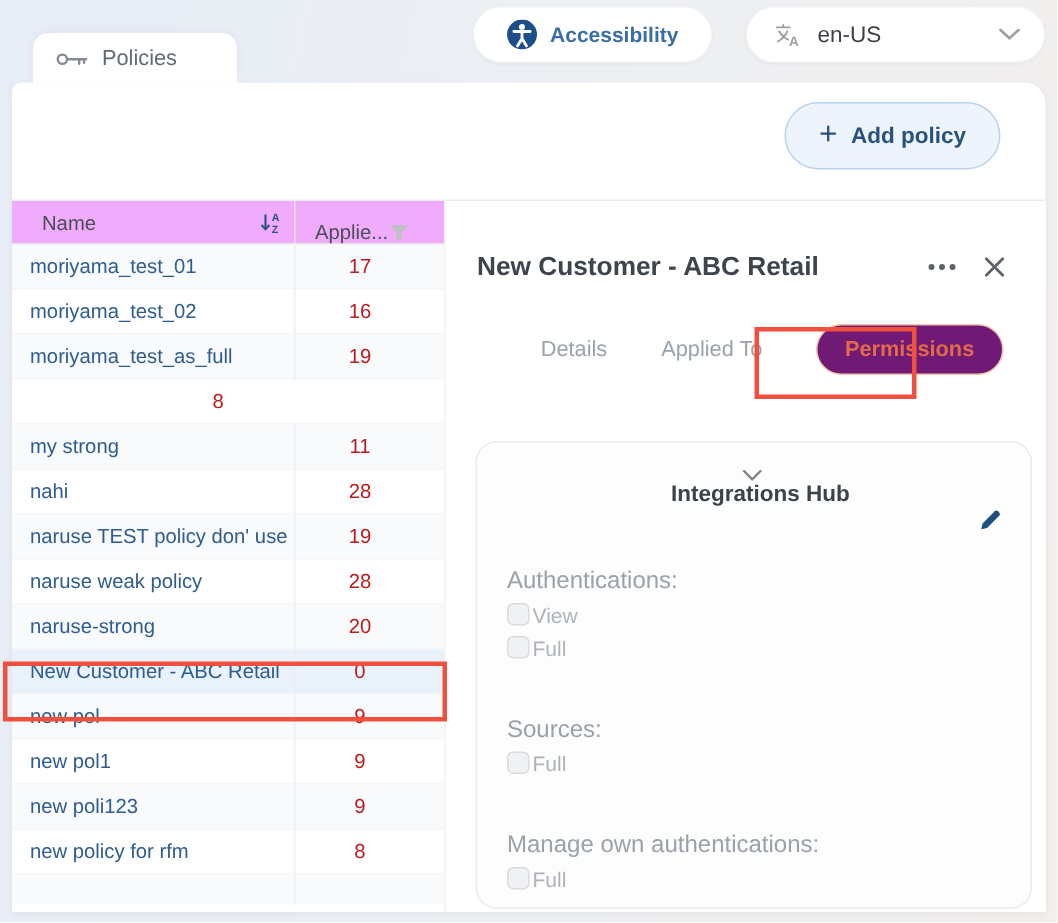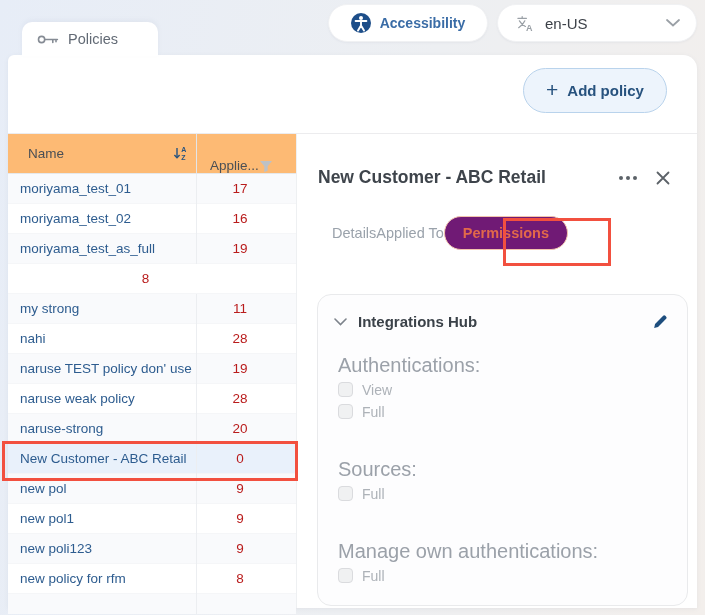--- a/index.html
+++ b/index.html
@@ -11,21 +11,21 @@
   }
 
   
   .pill-btn {
     position: absolute; top: 4px; height: 38px; background: #fff;
     border: 1px solid #f0f1f3; border-radius: 19px;
     display: flex; align-items: center;
     box-shadow: 0 1px 2px rgba(120,130,150,.08);
     cursor: pointer; font-size: 14px;
   }
-  .btn-accessibility { left: 328px; width: 160px; justify-content: center; gap: 9px; color: #3a6ca6; font-weight: 600;}
+  .btn-accessibility { left: 315px; width: 160px; justify-content: center; gap: 9px; color: #3a6ca6; font-weight: 600;}
   .btn-lang { left: 497px; width: 200px; padding: 0 16px 0 18px; gap: 10px; color: #3c4148; font-size: 15px; }
   .btn-lang .chev { margin-left: auto; }
 
   
   .policies-tab {
     position: absolute; left: 22px; top: 22px; width: 136px; height: 34px;
     background: #fff; border-radius: 10px 10px 0 0;
     display: flex; align-items: center; padding-left: 15px; gap: 9px;
     color: #626a75; font-size: 14.5px; cursor: pointer; z-index: 2;
     box-shadow: 0 -2px 5px rgba(120,130,150,.07);
@@ -40,21 +40,21 @@
     background: #edf4fc; border: 1px solid #b9d3ec; border-radius: 23px;
     display: flex; align-items: center; justify-content: center; gap: 9px;
     color: #27527e; font-size: 15px; font-weight: 600; cursor: pointer;
   }
   .add-policy .plus { font-size: 21px; font-weight: 400; line-height: 1; position: relative; top: -1px; }
 
   .content { position: absolute; left: 0; top: 78px; right: 0; bottom: 0; border-top: 1px solid #ececee; display: flex; }
 
   
   .table { width: 289px; flex: 0 0 289px; border-right: 1px solid #eef0f2; }
-  .thead { height: 40px; background: #fdba74; display: flex; border-bottom: 1px solid #e6e8ea; font-size: 13.5px; color: #4a4f55; }
+  .thead { height: 29px; background: #f0abfc; display: flex; border-bottom: 1px solid #e6e8ea; font-size: 13.5px; color: #4a4f55; }
   .th-name { flex: 0 0 189px; display: flex; align-items: center; padding: 0 8px 0 20px; border-right: 1px solid #e3e5e8; }
   .th-name .sort { margin-left: auto; cursor: pointer; display: flex; }
   .th-applied { flex: 1; display: flex; align-items: flex-end; padding: 0 24px 0 13px; }
   .th-applied .funnel { margin-left: auto; cursor: pointer; display: flex; }
 
   .trow { height: 30px; display: flex; align-items: center; font-size: 13.5px; border-bottom: 1px solid #f5f6f8; cursor: pointer; }
   .trow.odd { background: #f9fafc; }
   .trow.selected { background: var(--sel-bg, #e9f1fb); }
   .trow.partial { height: 20px; border-bottom: none; }
   .cell-name {
@@ -65,42 +65,42 @@
   .cell-applied { flex: 1; text-align: center; padding-right: 13px; color: #b91c1c; }
 
   
   .detail { flex: 1; position: relative; background: #fff; border-radius: 0 0 0 0; }
   .detail-title-row { display: flex; align-items: center; margin: 33px 26px 0 21px; }
   .detail-title { font-size: 17.5px; font-weight: 600; color: #3e444b; flex: 1; }
   .dots { display: flex; align-items: center; gap: 3px; margin-right: 16px; cursor: pointer; padding: 4px 2px; }
   .dots i { width: 4px; height: 4px; border-radius: 50%; background: #5c6268; }
   .close-x { cursor: pointer; display: flex; }
 
-  .dtabs { display: flex; align-items: center; margin: 28px 0 0 35px; height: 34px; }
+  .dtabs { display: flex; align-items: center; gap: 36px; margin: 28px 0 0 35px; height: 34px; justify-content: center; }
   .dtab { color: #9aa2ab; font-size: 14.5px; cursor: pointer; }
   .dtab.active {
     color: var(--perm-orange, #e2694a); background: #701a75;
     border: 1px solid #f2c5ae; border-radius: 17px; padding: 8px 18px; font-weight: 600;
   }
 
   .card {
     position: absolute; left: 20px; top: 160px; width: 371px; height: 312px;
     border: 1px solid #e9eaec; border-radius: 14px; background: #fdfdfe;
     overflow: hidden;
   }
-  .card-head { display: flex; align-items: center; padding: 18px 18px 0 16px; }
+  .card-head { display: flex; align-items: center; padding: 18px 18px 0 16px; flex-direction: column; }
   .card-title { margin-left: 11px; font-size: 15px; font-weight: 600; color: #3b4249; }
   .card-head .pencil { margin-left: auto; cursor: pointer; display: flex; }
   .card-head .chev-sm { cursor: pointer; display: flex; }
 
   .pgroups { padding: 0 20px; }
   .pgroup { margin-top: 24px; }
   .pgroup + .pgroup { margin-top: 37px; }
-  .pgroup-label { color: #9ba1a9; font-size: 20px; }
-  .opt-row { display: flex; align-items: center; gap: 9px; height: 19px; margin-top: 3px; }
+  .pgroup-label { color: #9ba1a9; font-size: 16px; }
+  .opt-row { display: flex; align-items: center; gap: 2px; height: 19px; margin-top: 3px; }
   .checkbox { width: 15px; height: 15px; border-radius: 4px; background: #f0f1f2; border: 1px solid #dadbde; cursor: pointer; flex: 0 0 15px; }
   .opt-label { color: #adb2b8; font-size: 14px; }
 
   
   .anno { position: absolute; border: 3px solid var(--anno, #f2503f); pointer-events: none; z-index: 5; }
   .anno-row { left: 2px; top: 441px; width: 296px; height: 40px; }
   .anno-tab { left: 503px; top: 218px; width: 108px; height: 48px; }
 
   svg { display: block; }
 </style>

